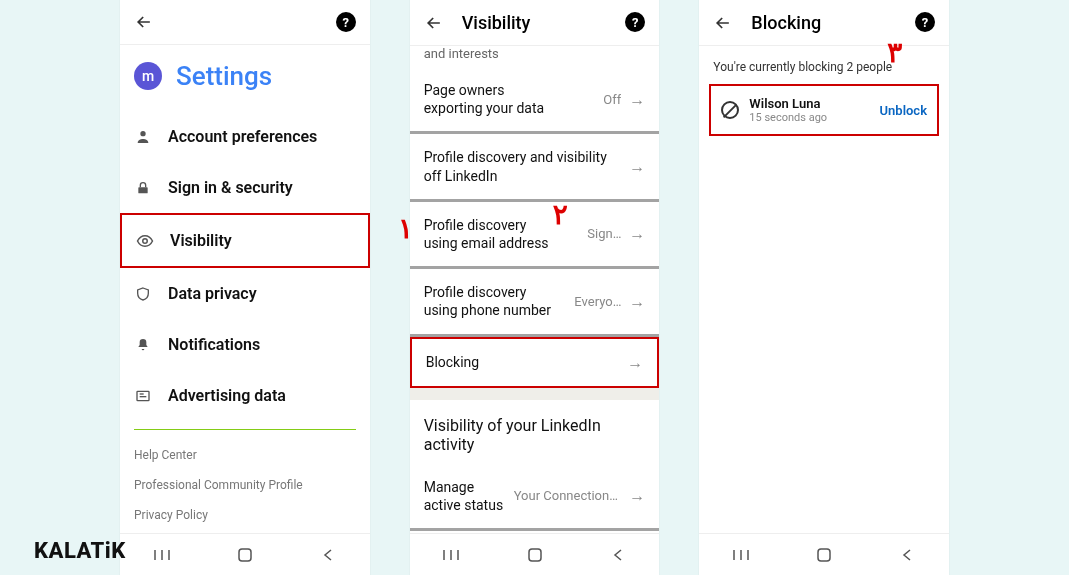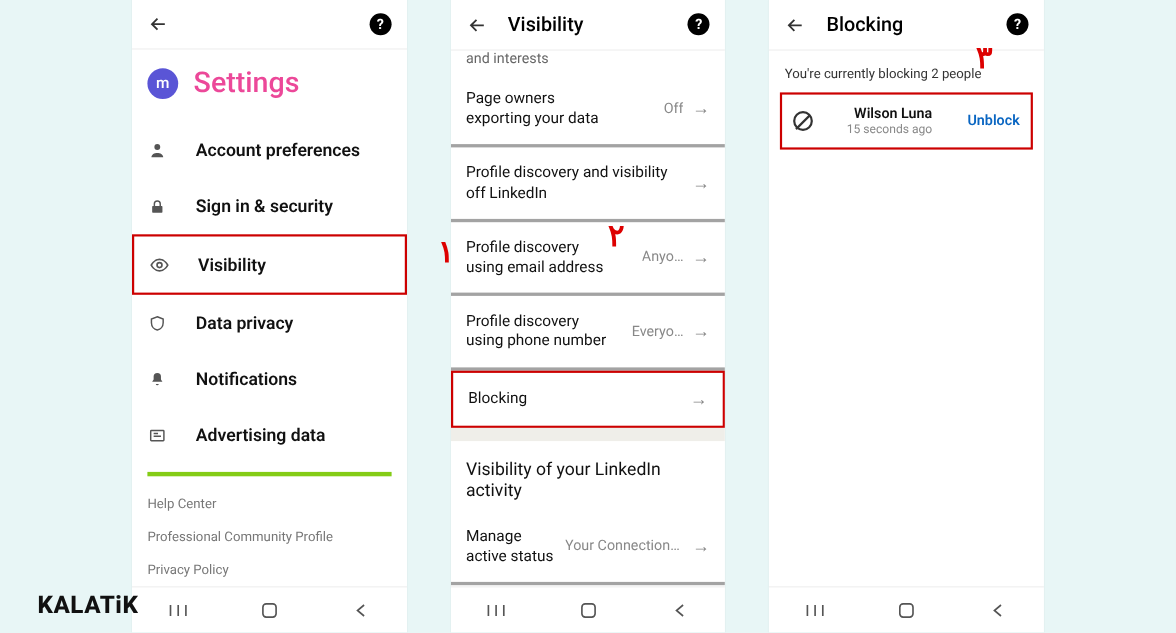--- a/index.html
+++ b/index.html
@@ -45,29 +45,29 @@
   
   .body { flex:1; overflow:hidden; }
   
   .settings-hdr {
     display:flex;align-items:center;gap:14px;padding:16px 14px 20px 14px;
   }
   .avatar {
     width:28px;height:28px;border-radius:50%;background:#5a55d6;color:#fff;
     display:flex;align-items:center;justify-content:center;font-size:14px;font-weight:500;
   }
-  .settings-title { font-size:26px;font-weight:500;color:#ec4899;text-align:center; }
+  .settings-title { font-size:26px;font-weight:500;color:#3b82f6;text-align:center; }
   .menu { list-style:none; }
   .menu li {
-    display:flex;align-items:center;gap:26px;padding:16px 14px;cursor:pointer;
+    display:flex;align-items:center;gap:16px;padding:16px 14px;cursor:pointer;
   }
   .menu li .mi { width:18px;height:18px;display:flex;align-items:center;justify-content:center;color:#555; }
   .menu li .ml { font-size:16px;font-weight:600;color:#111; }
   .menu li.highlight { border:2px solid #c00; }
-  .footer-links { border-top:4px solid #84cc16;margin:8px 14px 0 14px;padding-top:10px; }
+  .footer-links { border-top:1px solid #84cc16;margin:8px 14px 0 14px;padding-top:10px; }
   .footer-links div { font-size:12px;color:#777;padding:8px 0;cursor:pointer; }
   
   .row {
     display:flex;align-items:center;justify-content:space-between;
     padding:14px 14px;border-bottom:3px solid #a3a3a3;cursor:pointer;
   }
   .row .rl { font-size:14px;color:#111;max-width:140px;line-height:1.3; }
   .row .rv { font-size:13px;color:#888;max-width:60px;overflow:hidden;text-overflow:ellipsis;white-space:nowrap;margin-left:auto;margin-right:8px; }
   .row .arr { color:#888;font-size:16px; }
   .row.highlight { border:2px solid #c00; }
@@ -79,21 +79,21 @@
   .blk-card {
     border:2px solid #c00;margin:0 10px;padding:10px 10px;
     display:flex;align-items:center;gap:10px;
   }
   .blk-icon {
     width:18px;height:18px;border:2px solid #333;border-radius:50%;position:relative;flex-shrink:0;
   }
   .blk-icon::after {
     content:"";position:absolute;left:-2px;top:7px;width:18px;height:2px;background:#333;transform:rotate(-45deg);
   }
-  .blk-info { flex:1;text-align:right; }
+  .blk-info { flex:1; }
   .blk-name { font-size:13px;font-weight:600;color:#111; }
   .blk-time { font-size:11px;color:#888; }
   .blk-unblock { font-size:13px;font-weight:600;color:#0a66c2;cursor:pointer;padding-left:22px; }
   
   .navbar {
     display:flex;justify-content:space-around;align-items:center;
     height:42px;border-top:1px solid #eee;
   }
   .nav-btn { width:22px;height:22px;display:flex;align-items:center;justify-content:center;color:#555;cursor:pointer; }
   
@@ -227,21 +227,21 @@
         <div class="rl">Page owners exporting your data</div>
         <div class="rv">Off</div>
         <div class="arr">→</div>
       </div>
       <div class="row">
         <div class="rl" style="max-width:200px">Profile discovery and visibility off LinkedIn</div>
         <div class="arr">→</div>
       </div>
       <div class="row">
         <div class="rl">Profile discovery using email address</div>
-        <div class="rv">Anyo…</div>
+        <div class="rv">Sign…</div>
         <div class="arr">→</div>
       </div>
       <div class="row">
         <div class="rl">Profile discovery using phone number</div>
         <div class="rv">Everyo…</div>
         <div class="arr">→</div>
       </div>
       <div class="row highlight">
         <div class="rl">Blocking</div>
         <div class="arr">→</div>

